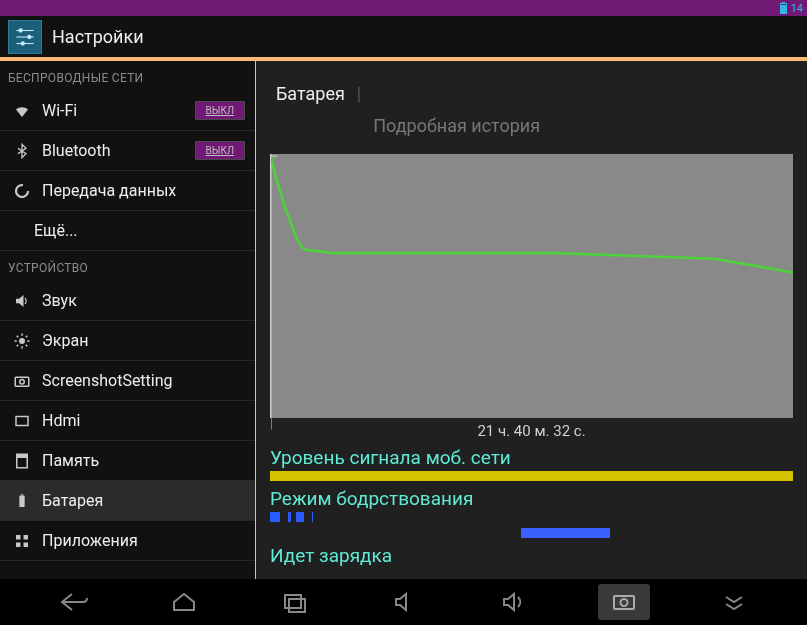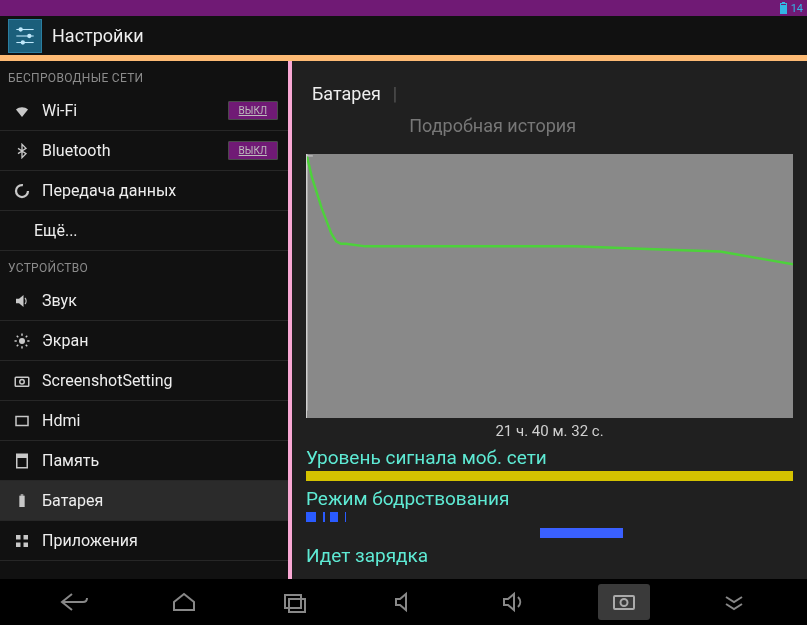--- a/index.html
+++ b/index.html
@@ -34,41 +34,41 @@
     top: -2px; left: 1px; width: 3px; height: 1px;
     background: #33b5e5;
   }
   
   .app-bar {
     height: 45px;
     display: flex;
     align-items: center;
     padding: 0 8px;
     background: #111;
-    border-bottom: 6px solid #fdba74;
+    border-bottom: 4px solid #fdba74;
   }
   .app-icon {
     width: 34px; height: 34px;
     background: #1b5f7b;
     border: 1px solid #2a7ea0;
     display: flex; align-items: center; justify-content: center;
     margin-right: 10px;
   }
   .app-icon svg { width: 26px; height: 26px; }
   .app-title { font-size: 18px; color: #eee; font-weight: 400; }
   
   .main {
     display: flex;
     height: 518px;
   }
   .sidebar {
-    width: 292px;
+    width: 256px;
     background: #111;
     overflow-y: auto;
-    border-right: 4px solid #f9a8d4;
+    border-right: 1px solid #f9a8d4;
   }
   .section-header {
     font-size: 12px;
     color: #8b8b8b;
     padding: 10px 8px 6px 8px;
     text-transform: uppercase;
     letter-spacing: 0.3px;
   }
   .sidebar-item {
     display: flex;

